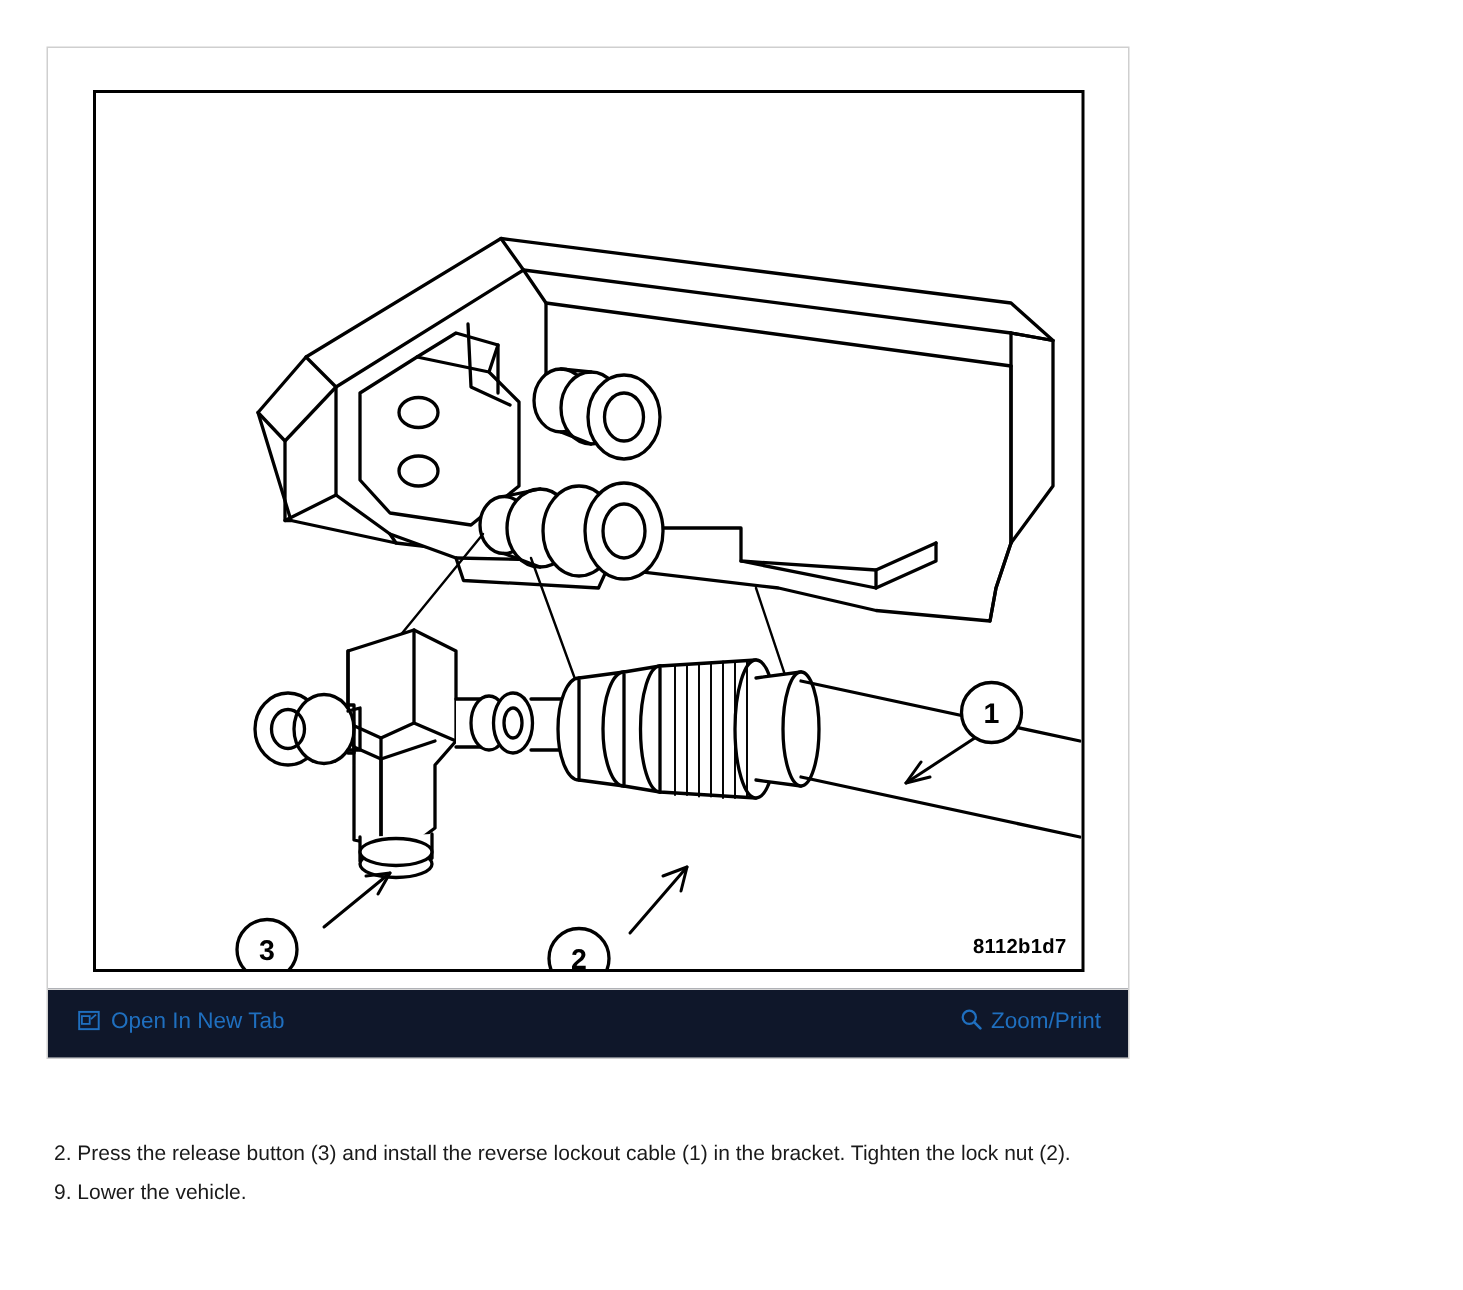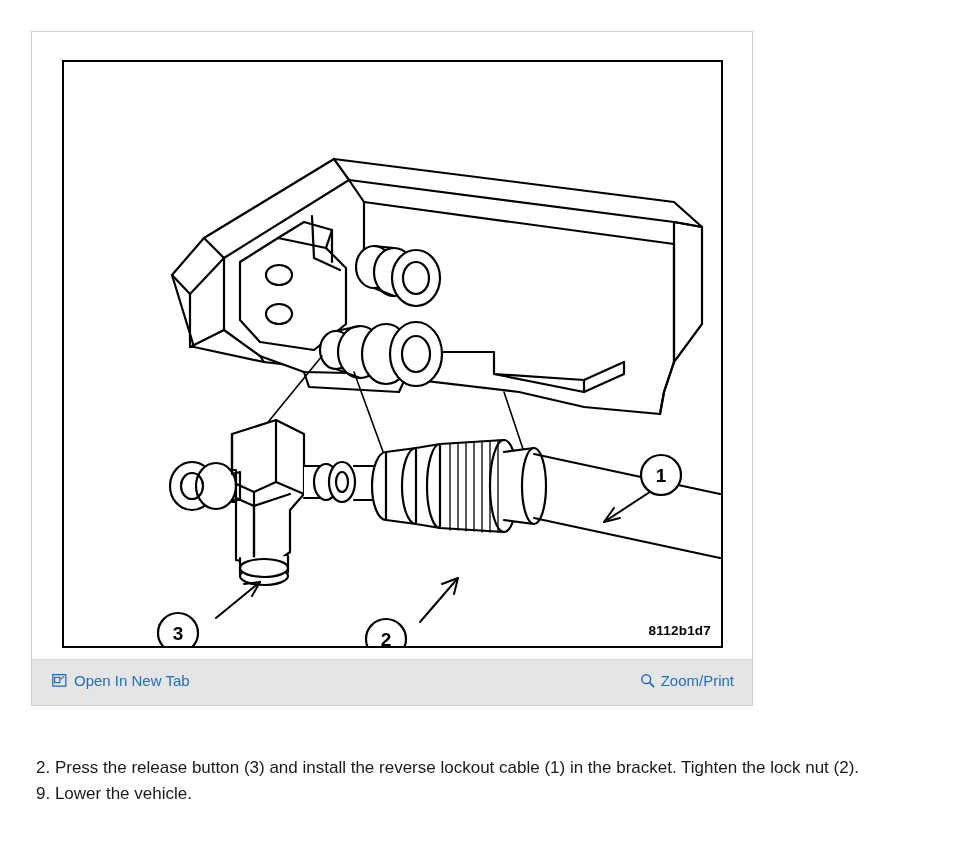--- a/index.html
+++ b/index.html
@@ -55,54 +55,54 @@
     text-align: center;
   }
   .figure-toolbar {
     position: absolute;
     left: 0;
     bottom: 0;
     width: 100%;
     height: 46px;
     border-top: 1px solid #d8d8d8;
     box-sizing: border-box;
-    background: #e5e5e5;
+    background: #0f172a;
   }
   .tool-left {
     position: absolute;
     left: 20px;
     top: 12px;
     display: flex;
     align-items: center;
     gap: 7px;
     cursor: pointer;
   }
   .tool-right {
     position: absolute;
     right: 18px;
     top: 12px;
     display: flex;
-    align-items: center;
+    align-items: flex-start;
     gap: 6px;
     cursor: pointer;
   }
   .tool-label {
     color: #1f6fbf;
     font-size: 15px;
     font-family: "Liberation Sans", sans-serif;
   }
   .icon-newtab svg, .icon-zoom svg { display: block; }
   .steps {
     position: absolute;
     left: 36px;
     top: 755px;
     width: 900px;
   }
   .step-line {
-    font-size: 17px;
+    font-size: 14px;
     color: #1a1a1a;
     line-height: 26px;
     font-family: "Liberation Sans", sans-serif;
     white-space: nowrap;
   }
   .callout-text {
     font-family: "Liberation Sans", sans-serif;
     font-size: 19px;
     font-weight: bold;
   }

